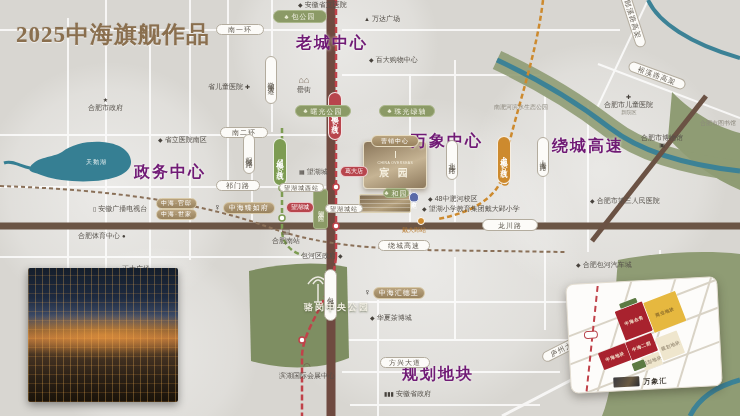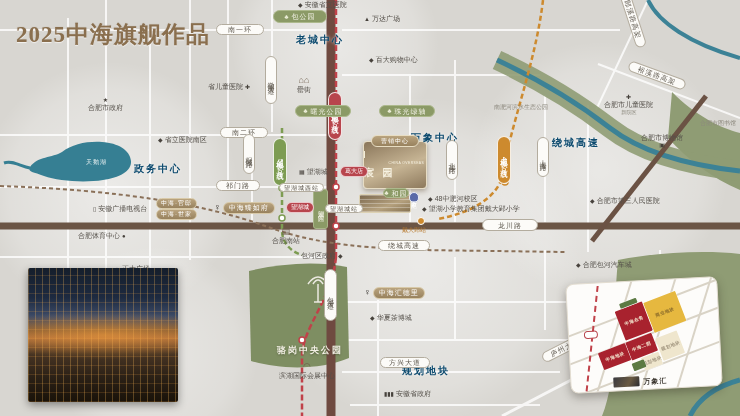--- a/index.html
+++ b/index.html
@@ -4,21 +4,21 @@
 <style>
   html,body{margin:0;padding:0}
   #stage{position:relative;width:740px;height:416px;background:#d8d6d1;overflow:hidden;
          font-family:"Liberation Sans",sans-serif}
   .blob{position:absolute;border-radius:50%;pointer-events:none}
   #svgmap{position:absolute;left:0;top:0;z-index:2}
   .lay{position:absolute;z-index:3}
   #title{position:absolute;left:16px;top:20px;z-index:6;font-family:"Liberation Serif",serif;
          font-weight:bold;font-size:23px;color:#8a6f4e;letter-spacing:1px;line-height:1.3;
          text-shadow:0 1px 1px rgba(255,255,255,.75),0 0 1px rgba(90,60,30,.35);white-space:nowrap}
-  .district{position:absolute;z-index:5;font-weight:bold;font-size:10px;color:#0c4a6e;letter-spacing:2px;
+  .district{position:absolute;z-index:5;font-weight:bold;font-size:16px;color:#701a75;letter-spacing:2px;
             white-space:nowrap;font-family:"Liberation Serif",serif;text-shadow:0 0 3px rgba(255,255,255,.9)}
   .pill{position:absolute;z-index:5;display:flex;align-items:center;justify-content:center;
         background:#fcfbf8;border:1px solid #b3ac9e;border-radius:99px;font-size:7px;color:#5d574d;
         white-space:nowrap;letter-spacing:1px;box-sizing:border-box;line-height:1}
   .pillv{writing-mode:vertical-rl;letter-spacing:2px}
   .metro{color:#fff;font-weight:bold;border:1px solid rgba(255,255,255,.85)}
   .parkpill{background:#8b9a66;border-color:#adb98d;color:#f4f3e8;gap:2px}
   .parkpill .tree{font-size:6px;color:#eef0da}
   .parkblock{position:absolute;z-index:4;writing-mode:vertical-rl;background:#8b9a66;border:1px solid #a9b589;
              border-radius:3px;color:#f4f3e8;font-size:6px;letter-spacing:2px;display:flex;align-items:center;
@@ -36,21 +36,21 @@
            padding:1px 4px;border:1px solid rgba(255,255,255,.7);white-space:nowrap;line-height:1.2}
   .stn-orange{position:absolute;z-index:5;color:#b97a2e;font-size:6px;white-space:nowrap}
   .pinrow{position:absolute;z-index:5;display:flex;align-items:center;gap:2px}
   .pinrow .pin{font-size:9px;color:#2e2a25;line-height:1}
   .tan{background:linear-gradient(180deg,#b9a37e,#98825e);color:#fff;border:1px solid #d8c9a8;
        border-radius:99px;display:flex;align-items:center;justify-content:center;font-size:7px;
        padding:1px 5px;white-space:nowrap;letter-spacing:1px;line-height:1.1;box-sizing:border-box}
   .tan.mini{position:absolute;z-index:5;font-size:6px;padding:1px 4px}
   .proj-block{position:absolute;z-index:5;background:linear-gradient(160deg,#8a765a,#c6b494 55%,#8d795c);
               border:1px solid #e6dcc4;border-radius:4px;box-shadow:0 2px 5px rgba(80,60,30,.4);
-              display:flex;flex-direction:column;align-items:flex-start;justify-content:center;color:#f7f2e2}
+              display:flex;flex-direction:column;align-items:center;justify-content:center;color:#f7f2e2}
   .proj-line{width:1px;height:7px;background:#f2ecd9;margin-bottom:1px}
   .proj-en{font-size:8px;transform:scale(.42);letter-spacing:1px;margin:-1px 0;white-space:nowrap}
   .proj-cn{font-size:10px;font-weight:bold;letter-spacing:3px;font-family:"Liberation Serif",serif;white-space:nowrap}
   .proj-sales{position:absolute;z-index:6;height:10px;background:linear-gradient(180deg,#b9a37e,#98825e);
               border:1px solid #e8ddc2;border-radius:99px;color:#fff;font-size:6px;display:flex;
               align-items:center;justify-content:center;letter-spacing:1px;white-space:nowrap}
   .proj-banner{position:absolute;z-index:5;background:linear-gradient(160deg,#7c6950,#b5a17e 60%,#84704f);
                border:1px solid #ddd2b4;border-radius:2px;
                background-image:repeating-linear-gradient(180deg,rgba(255,255,255,.30) 0 1px,rgba(0,0,0,0) 1px 4px),
                linear-gradient(160deg,#7c6950,#b5a17e 60%,#84704f)}
@@ -241,21 +241,21 @@
     </div>
     <div class="pill parkpill" style="left: 379px; top: 105px; width: 56px; height: 12px;">
       <span class="tree">♣</span>
       <span>珠光绿轴</span>
     </div>
     <div class="pill parkpill" style="left: 383px; top: 188px; width: 26px; height: 10px;">
       <span class="tree">♣</span>
       <span>和园</span>
     </div>
     <div class="parkblock" style="left: 313px; top: 189px; width: 15px; height: 40px;">望湖公园</div>
-    <div class="bigpark" style="left: 277px; top: 301px; margin-top: 43px;">骆岗中央公园</div>
+    <div class="bigpark" style="left: 304px; top: 301px;">骆岗中央公园</div>
     <div class="lm" style="left: 298px; top: 1px;">
       <span class="ic">◆</span>
       <span>安徽省立医院</span>
     </div>
     <div class="lm" style="left: 364px; top: 15px;">
       <span class="ic">▲</span>
       <span>万达广场</span>
     </div>
     <div class="lm" style="left: 369px; top: 56px;">
       <span class="ic">◆</span>

